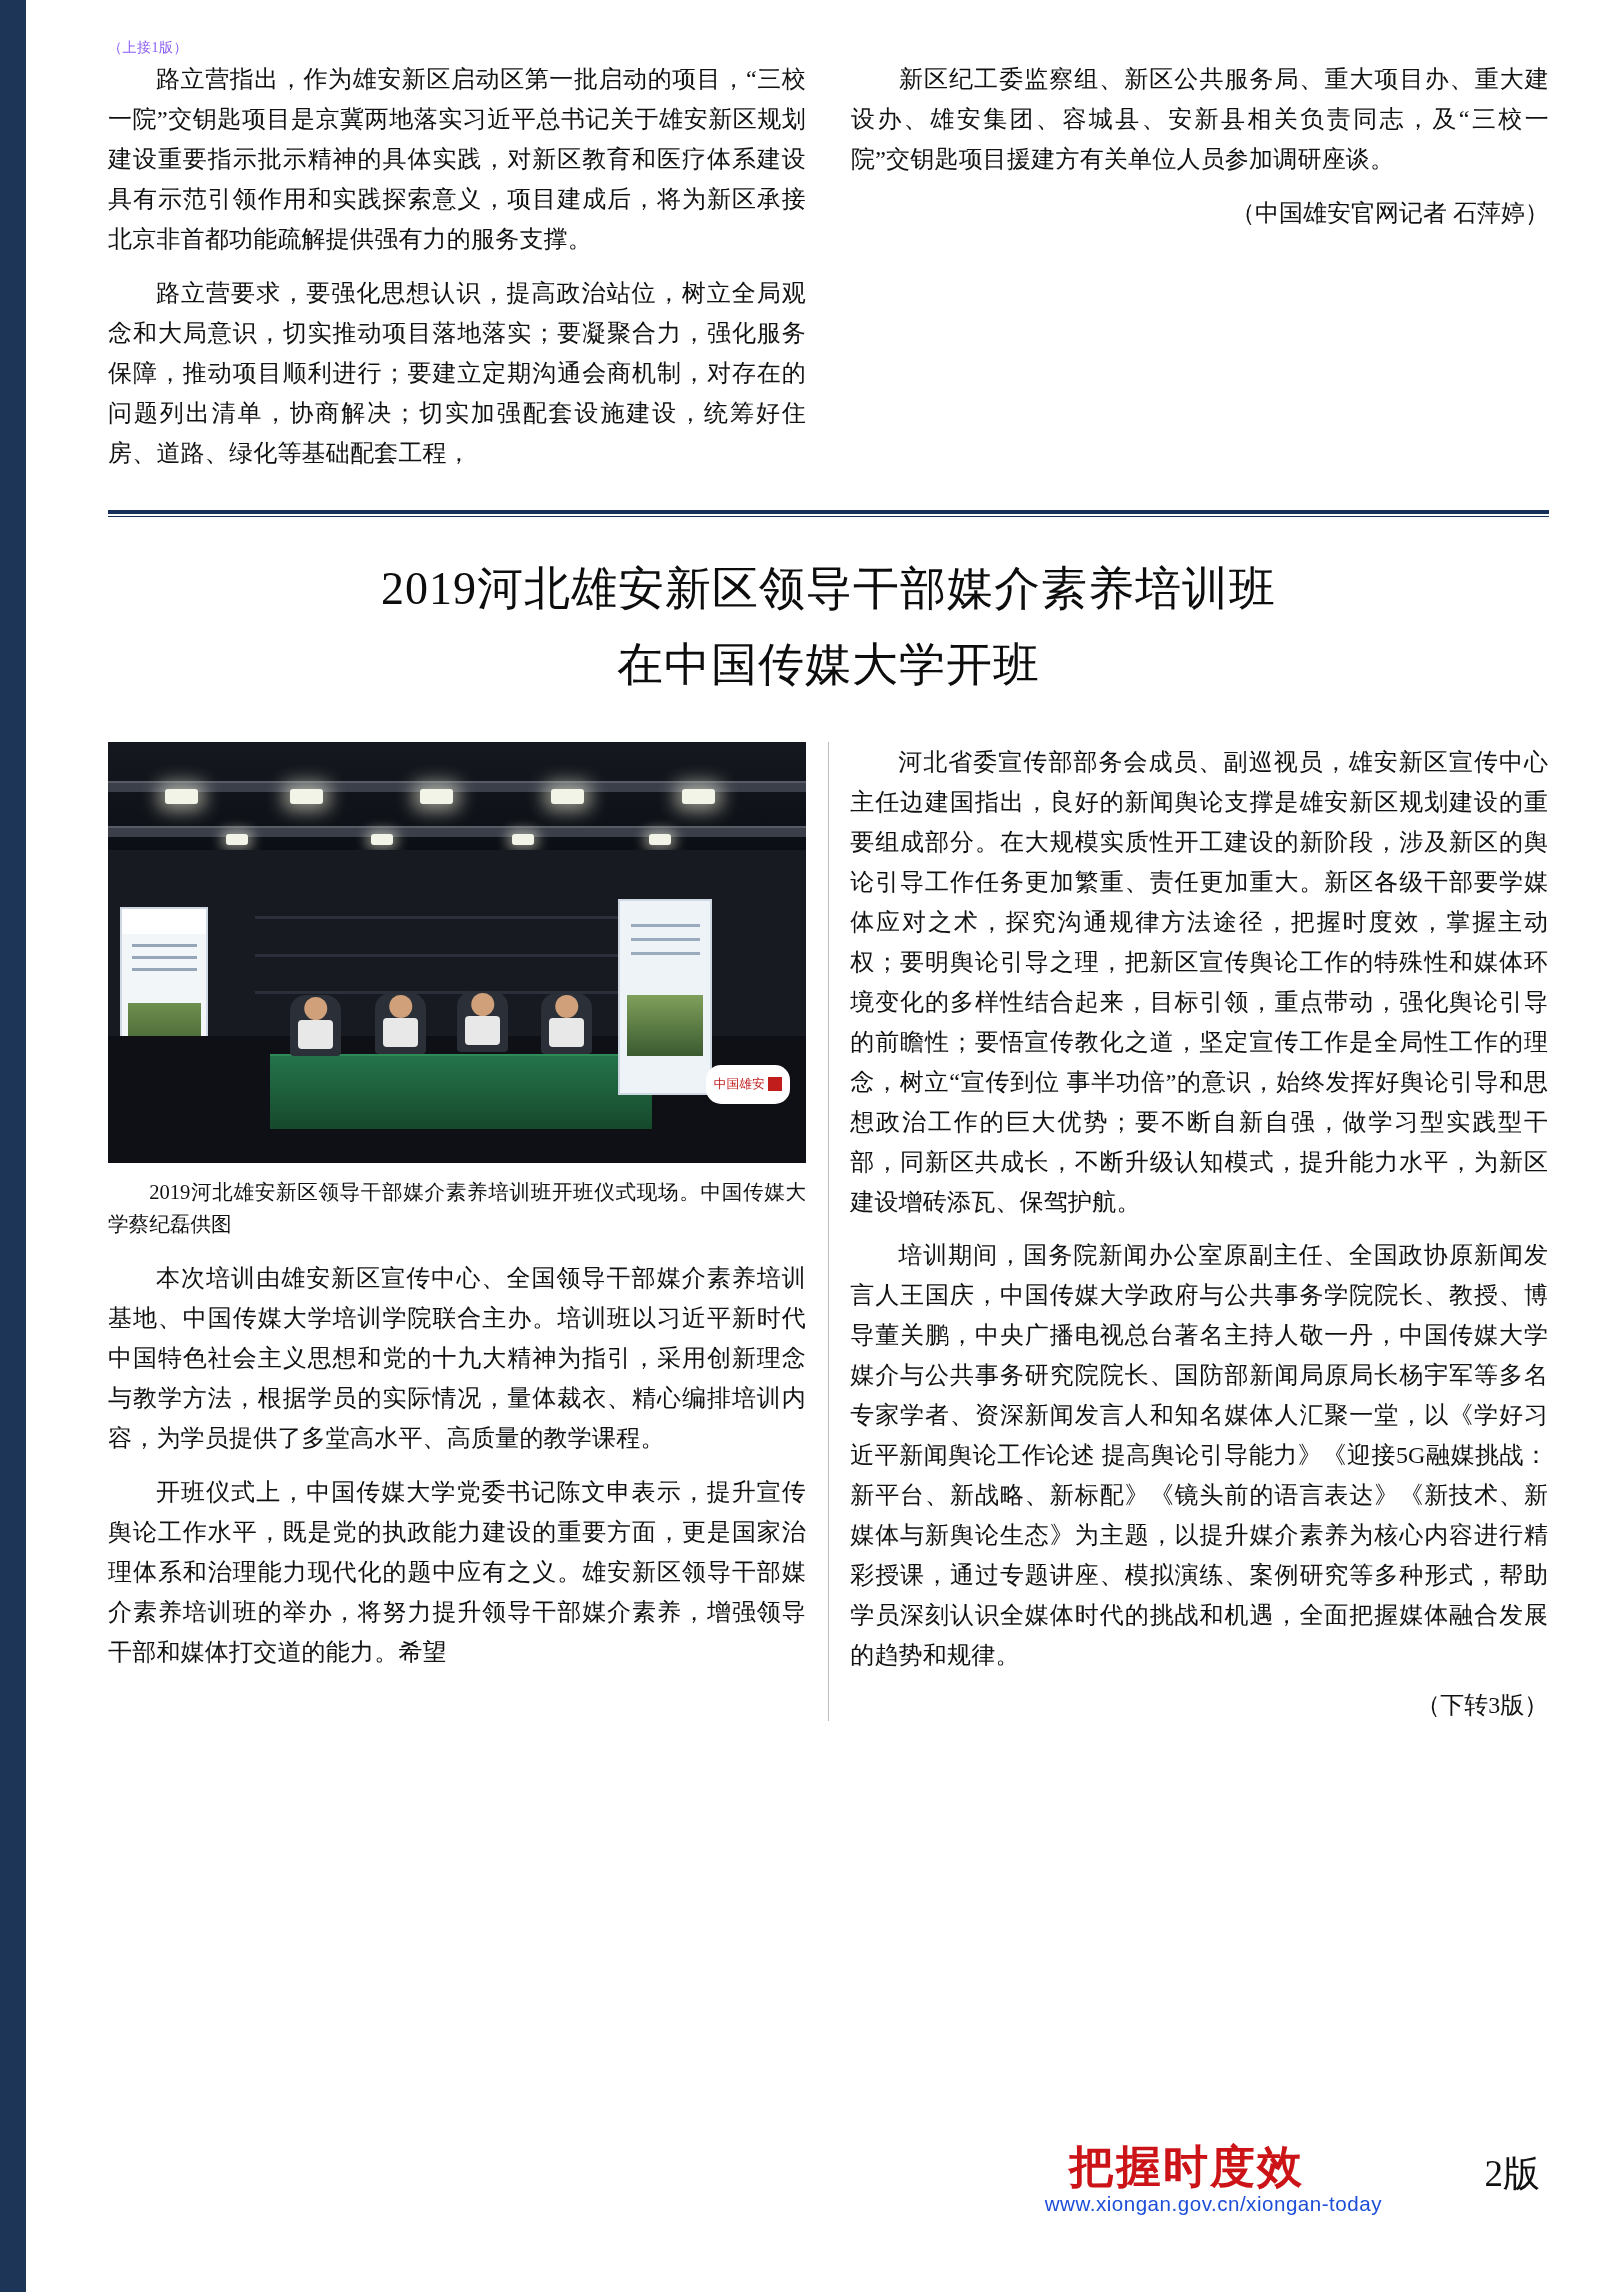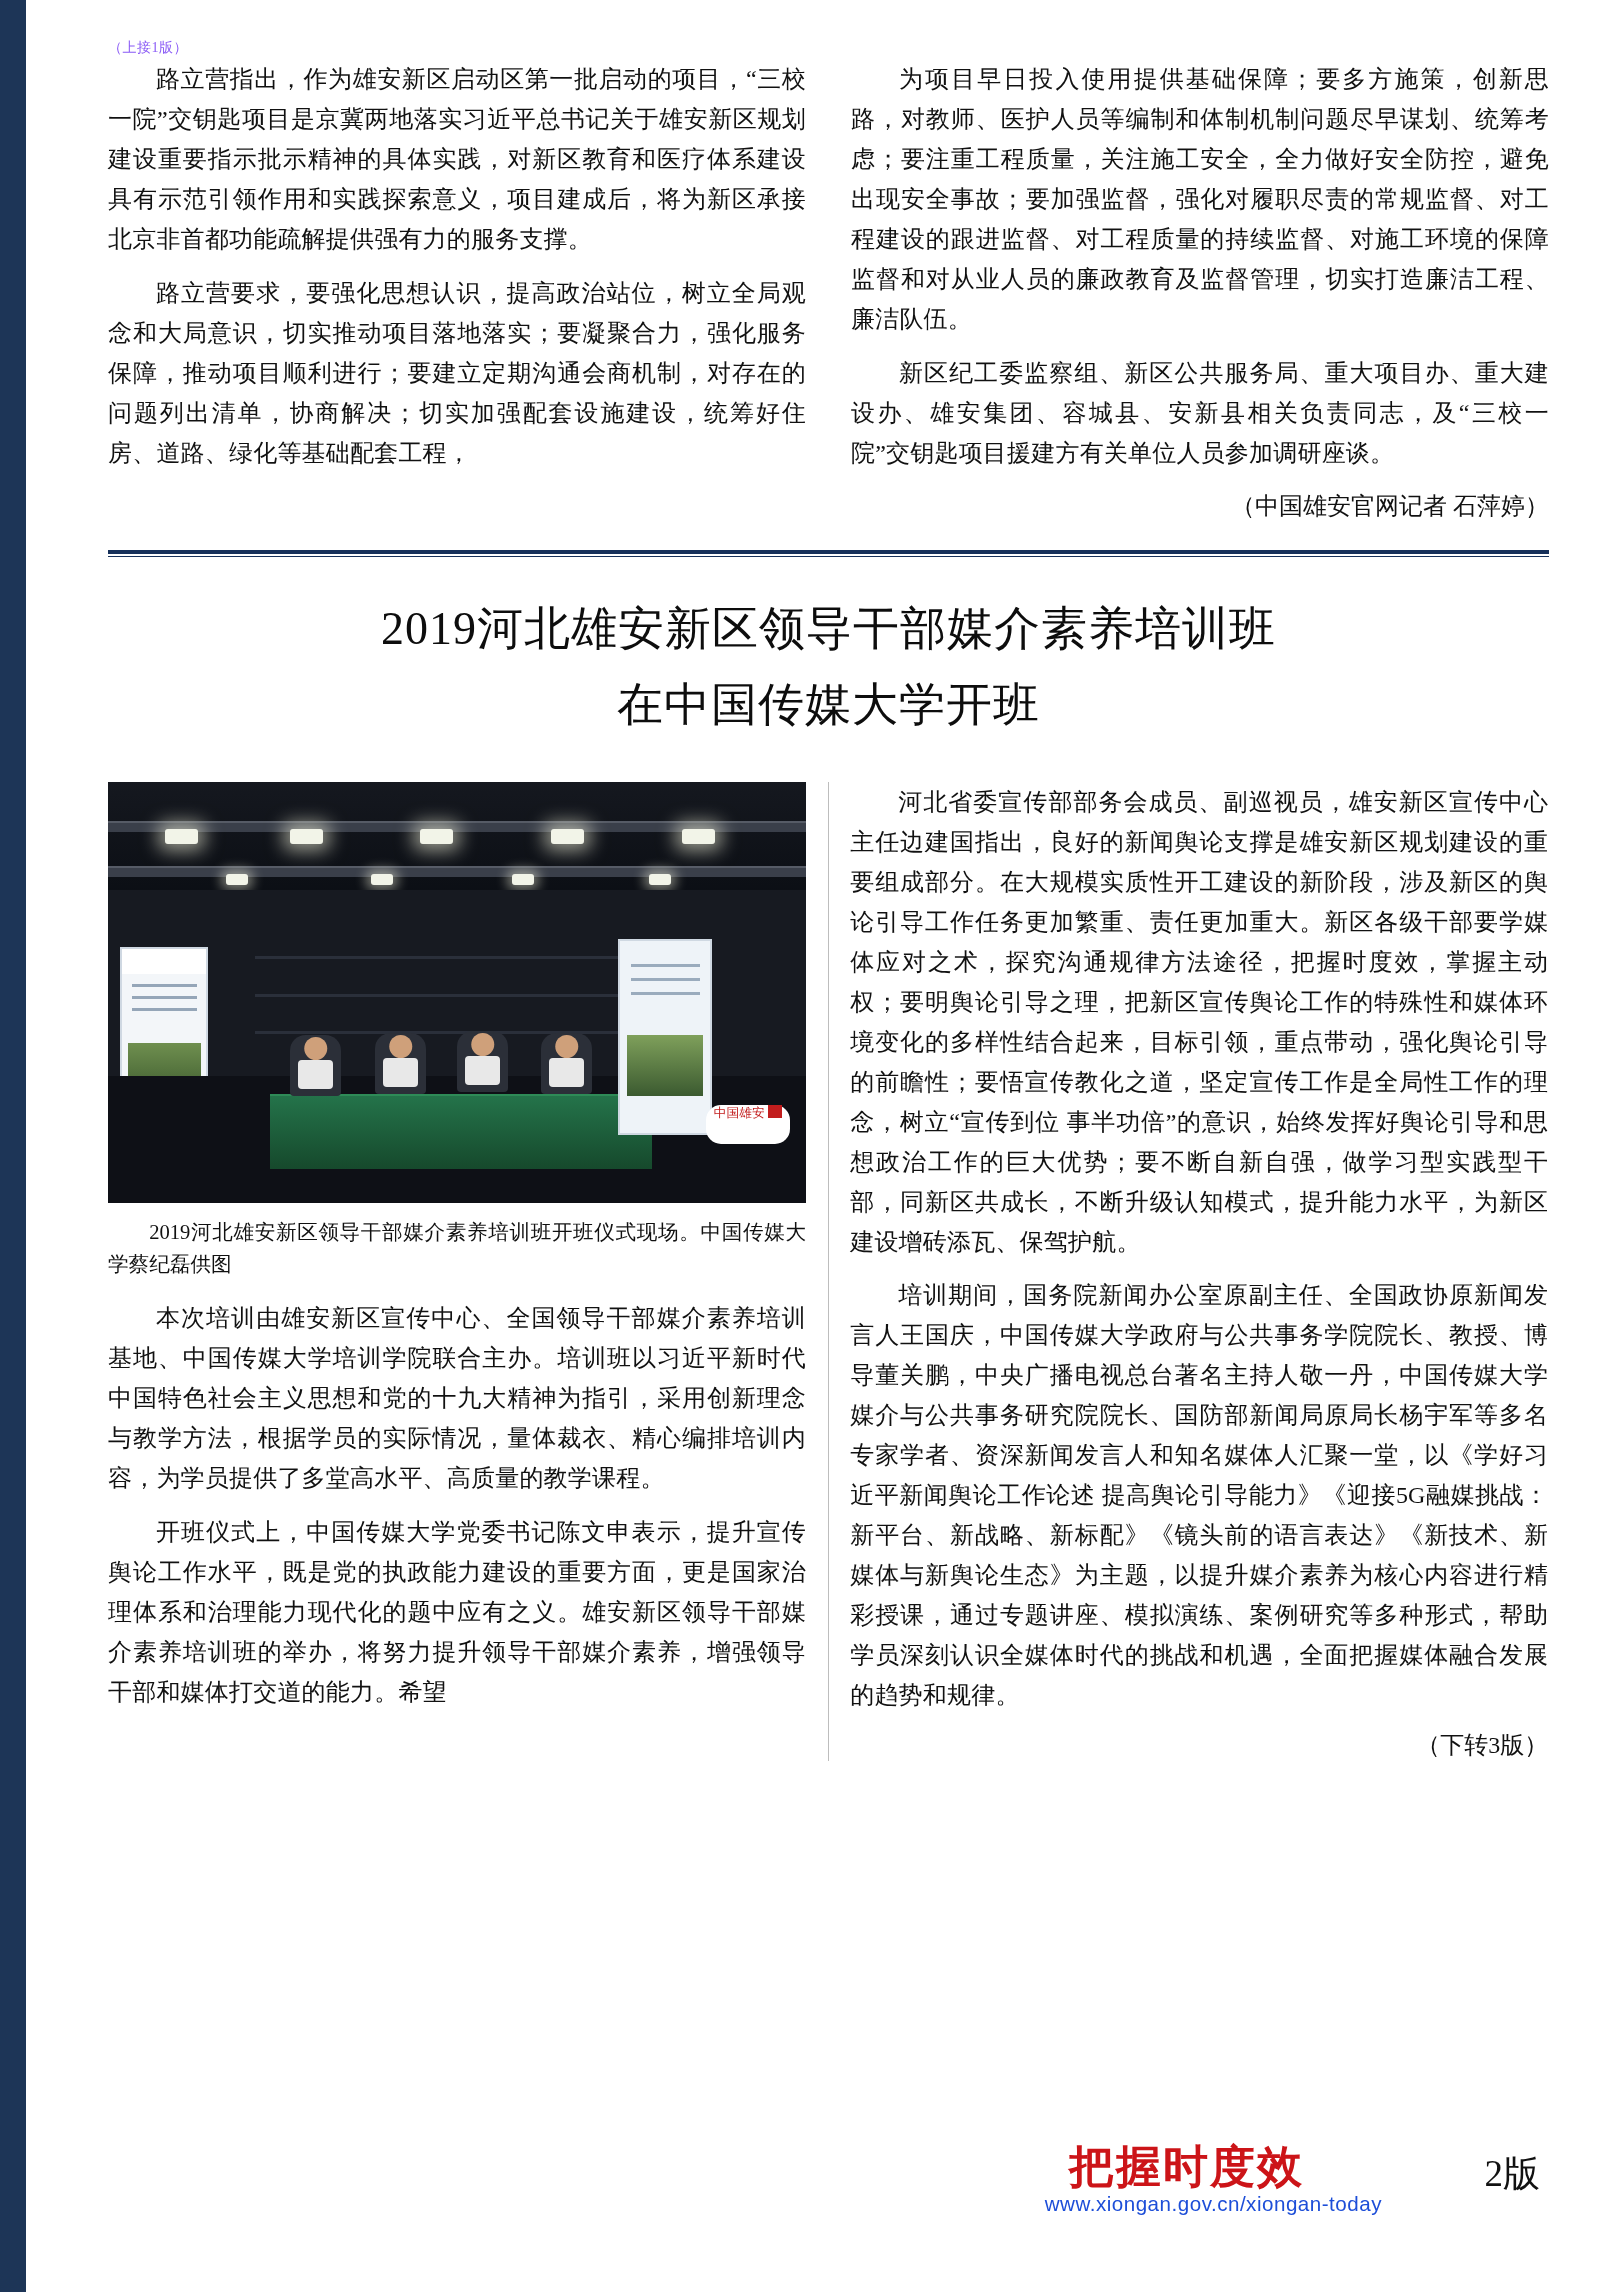--- a/index.html
+++ b/index.html
@@ -184,21 +184,21 @@
   .banner-l .b-line { position:absolute; left:9.8px; width:65px; height:2.9px; background:#95a6b8; }
   .banner-r {
     position:absolute; left:510px; top:157px; width:90px; height:192px;
     background:#eef3f8; border:2px solid #cfd8e2;
   }
   .banner-r .b-img { position:absolute; left:6.9px; top:94px; width:76px; height:61px; background:linear-gradient(180deg,#7fa05b,#3b5a30); }
   .banner-r .b-line { position:absolute; left:10.8px; width:69px; height:2.9px; background:#9aabbd; }
   .logo-badge {
     position:absolute; left:598px; top:323px; width:84px; height:39px;
     background:#ffffff; border-radius:15px;
-    display:flex; justify-content:center;
+    display:flex; align-items:center; justify-content:center;
     font-size:12.7px; color:#c21d1d; font-family:"Liberation Sans", sans-serif;
   }
   .logo-badge .sq { width:13.7px; height:13.7px; background:#c21d1d; margin-left:3.9px; }
 
   .caption {
     margin: 13.7px 0 17.6px 0;
     font-size: 20.6px;
     line-height: 32px;
     text-align: justify;
     text-indent: 2em;
@@ -256,21 +256,20 @@
   <div class="content">
 
     <div class="jump-note">（上接1版）</div>
 
     <div class="top-cols">
       <div class="top-col">
         <p class="body">路立营指出，作为雄安新区启动区第一批启动的项目，“三校一院”交钥匙项目是京冀两地落实习近平总书记关于雄安新区规划建设重要指示批示精神的具体实践，对新区教育和医疗体系建设具有示范引领作用和实践探索意义，项目建成后，将为新区承接北京非首都功能疏解提供强有力的服务支撑。</p>
         <p class="body">路立营要求，要强化思想认识，提高政治站位，树立全局观念和大局意识，切实推动项目落地落实；要凝聚合力，强化服务保障，推动项目顺利进行；要建立定期沟通会商机制，对存在的问题列出清单，协商解决；切实加强配套设施建设，统筹好住房、道路、绿化等基础配套工程，</p>
       </div>
       <div class="top-col">
-        <p class="body">为项目早日投入使用提供基础保障；要多方施策，创新思路，对教师、医护人员等编制和体制机制问题尽早谋划、统筹考虑；要注重工程质量，关注施工安全，全力做好安全防控，避免出现安全事故；要加强监督，强化对履职尽责的常规监督、对工程建设的跟进监督、对工程质量的持续监督、对施工环境的保障监督和对从业人员的廉政教育及监督管理，切实打造廉洁工程、廉洁队伍。</p>
         <p class="body">新区纪工委监察组、新区公共服务局、重大项目办、重大建设办、雄安集团、容城县、安新县相关负责同志，及“三校一院”交钥匙项目援建方有关单位人员参加调研座谈。</p>
         <p class="byline">（中国雄安官网记者 石萍婷）</p>
       </div>
     </div>
 
     <div class="divider">
       <div class="thick"></div>
       <div class="thin"></div>
     </div>
 

